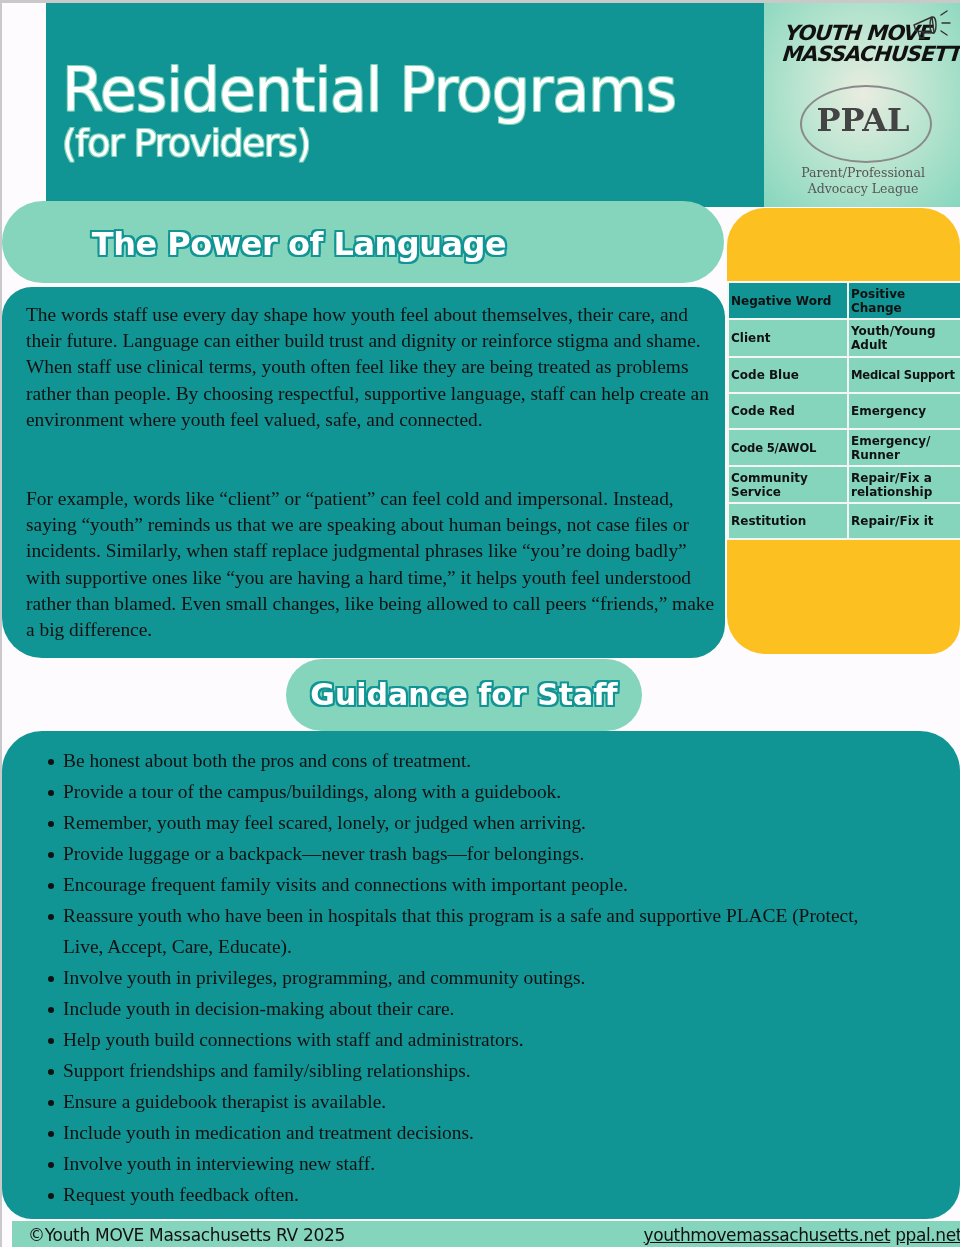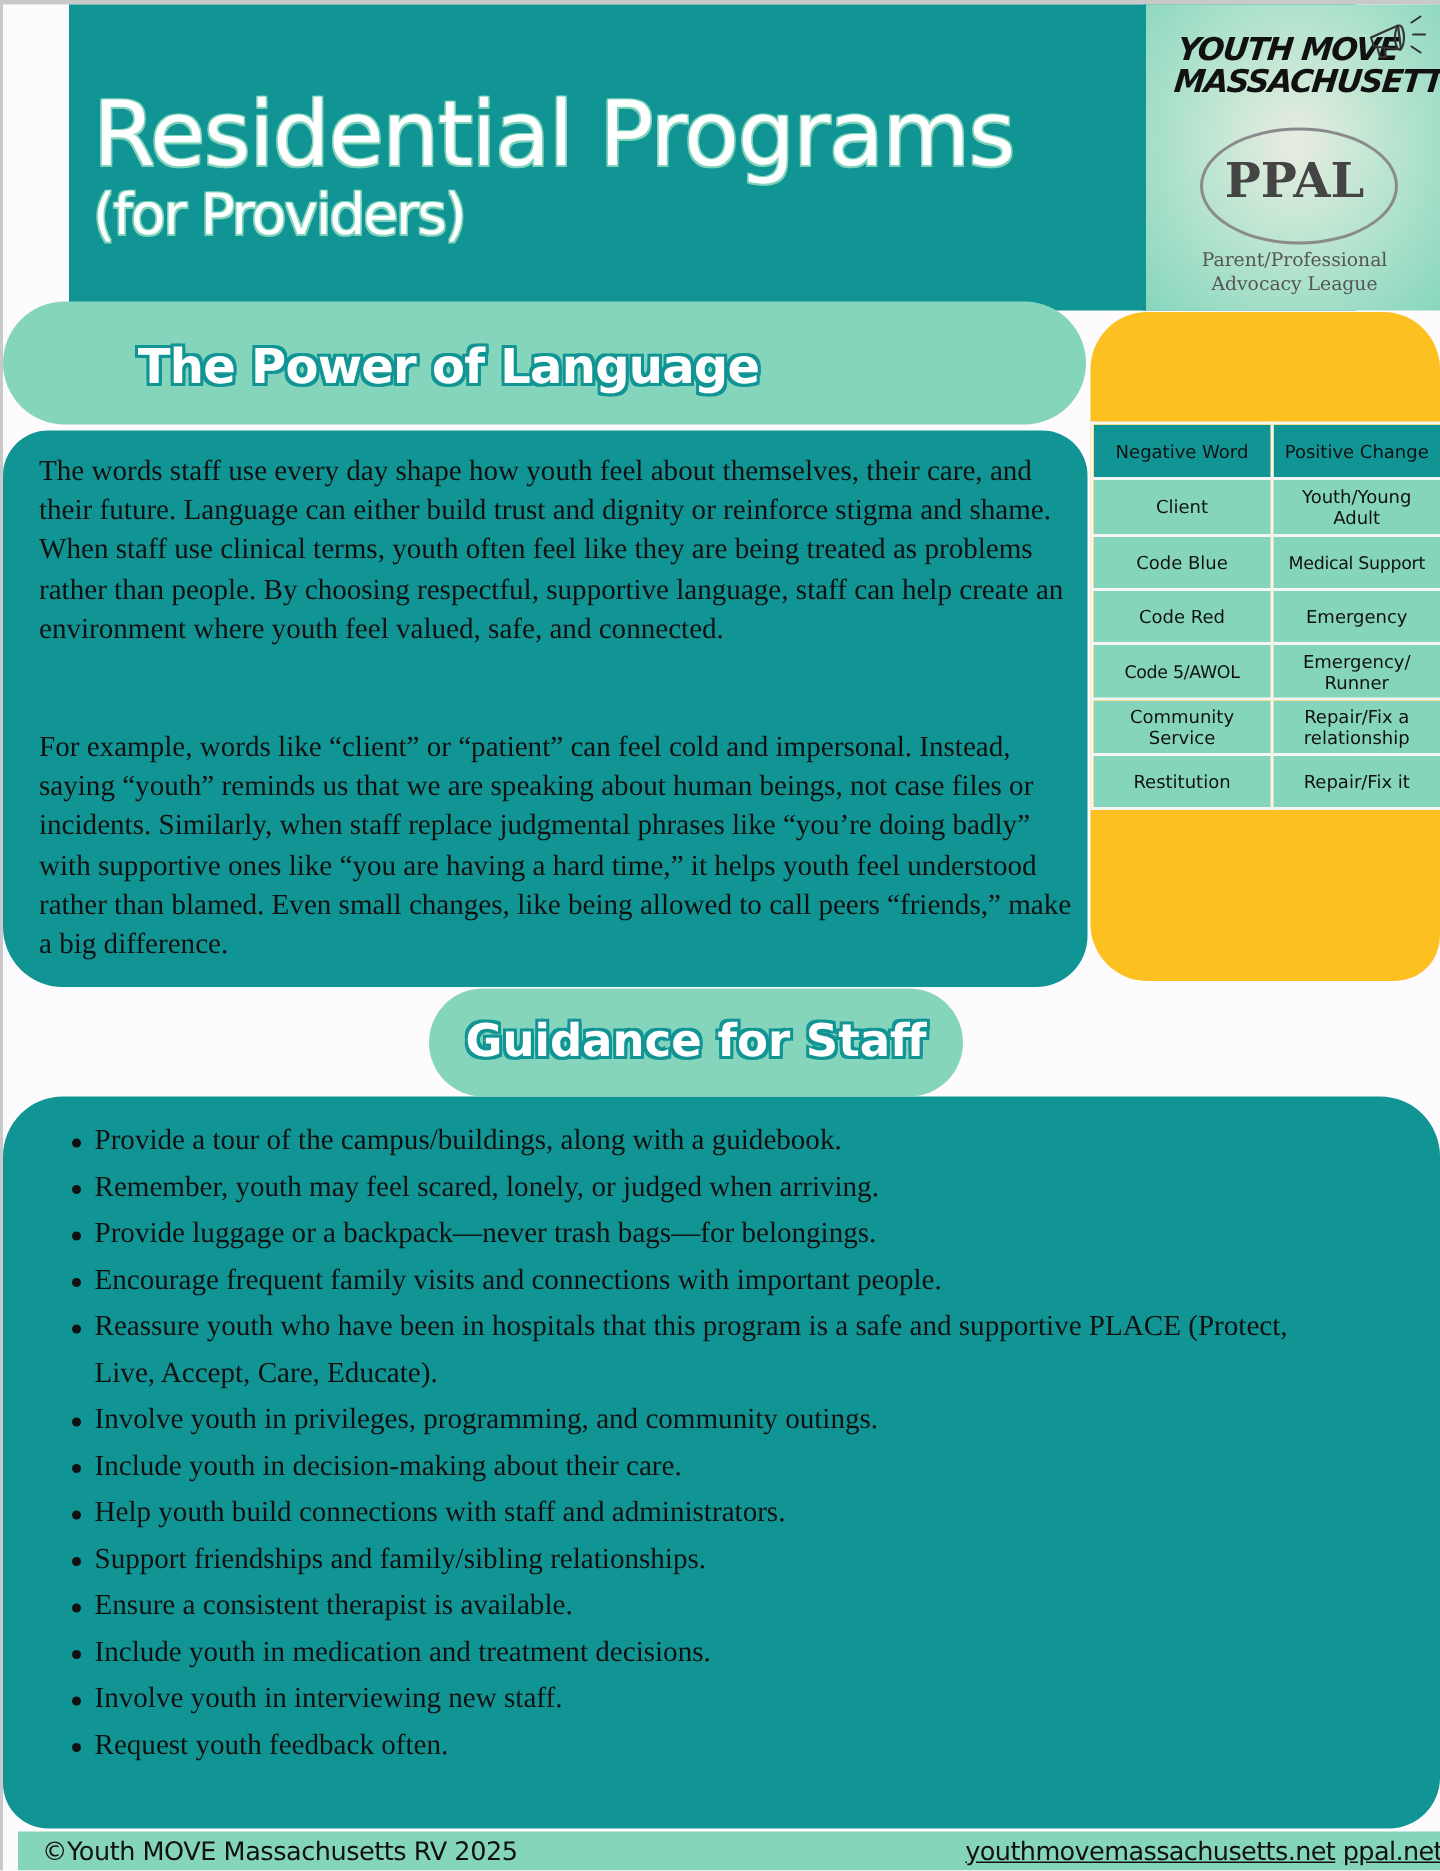--- a/index.html
+++ b/index.html
@@ -81,22 +81,22 @@
     background: #fdc021; border-radius: 38px 0 0 38px;
     border-top-right-radius: 38px; border-bottom-right-radius: 0;
   }
   .yellow-card { border-radius: 38px 38px 30px 38px; }
 
   .word-table {
     position: absolute; left: 727px; top: 281px; width: 233px;
     border-collapse: collapse; table-layout: fixed;
   }
   .word-table td, .word-table th {
-    border: 2px solid #f4f6f3; padding: 0 2px; text-align: center; vertical-align: middle;
-    font-family: "DejaVu Sans", sans-serif; font-weight: normal; font-size: 12px; line-height: 14px; color: #111;
+    border: 2px solid #f4f6f3; padding: 0 2px; text-align: left; vertical-align: middle;
+    font-family: "DejaVu Sans", sans-serif; font-weight: bold; font-size: 12px; line-height: 14px; color: #111;
     background: #84d5bc; overflow: hidden; white-space: normal;
   }
   .word-table th { background: #119494; height: 35px; }
   .word-table col.c1 { width: 120px; }
   .word-table col.c2 { width: 113px; }
   .word-table td.tight { font-size: 11.6px; letter-spacing: -0.2px; white-space: nowrap; }
 
   .panel-guidance {
     position: absolute; left: 2px; top: 731px; width: 958px; height: 488px;
     background: #119494; border-radius: 40px 40px 34px 30px;
@@ -200,30 +200,31 @@
     </tr>
     <tr style="height:36px">
       <td>Restitution</td>
       <td>Repair/Fix it</td>
     </tr>
   </tbody>
 </table>
 
 <div class="panel-guidance">
   <ul>
+    <li>Be honest about both the pros and cons of treatment.</li>
     <li>Provide a tour of the campus/buildings, along with a guidebook.</li>
     <li>Remember, youth may feel scared, lonely, or judged when arriving.</li>
     <li>Provide luggage or a backpack—never trash bags—for belongings.</li>
     <li>Encourage frequent family visits and connections with important people.</li>
     <li style="width:820px">Reassure youth who have been in hospitals that this program is a safe and supportive PLACE (Protect, Live, Accept, Care, Educate).</li>
     <li>Involve youth in privileges, programming, and community outings.</li>
     <li>Include youth in decision-making about their care.</li>
     <li>Help youth build connections with staff and administrators.</li>
     <li>Support friendships and family/sibling relationships.</li>
-    <li>Ensure a consistent therapist is available.</li>
+    <li>Ensure a guidebook therapist is available.</li>
     <li>Include youth in medication and treatment decisions.</li>
     <li>Involve youth in interviewing new staff.</li>
     <li>Request youth feedback often.</li>
   </ul>
 </div>
 
 <div class="pill pill-guidance">
   <span>Guidance for Staff</span>
 </div>
 

